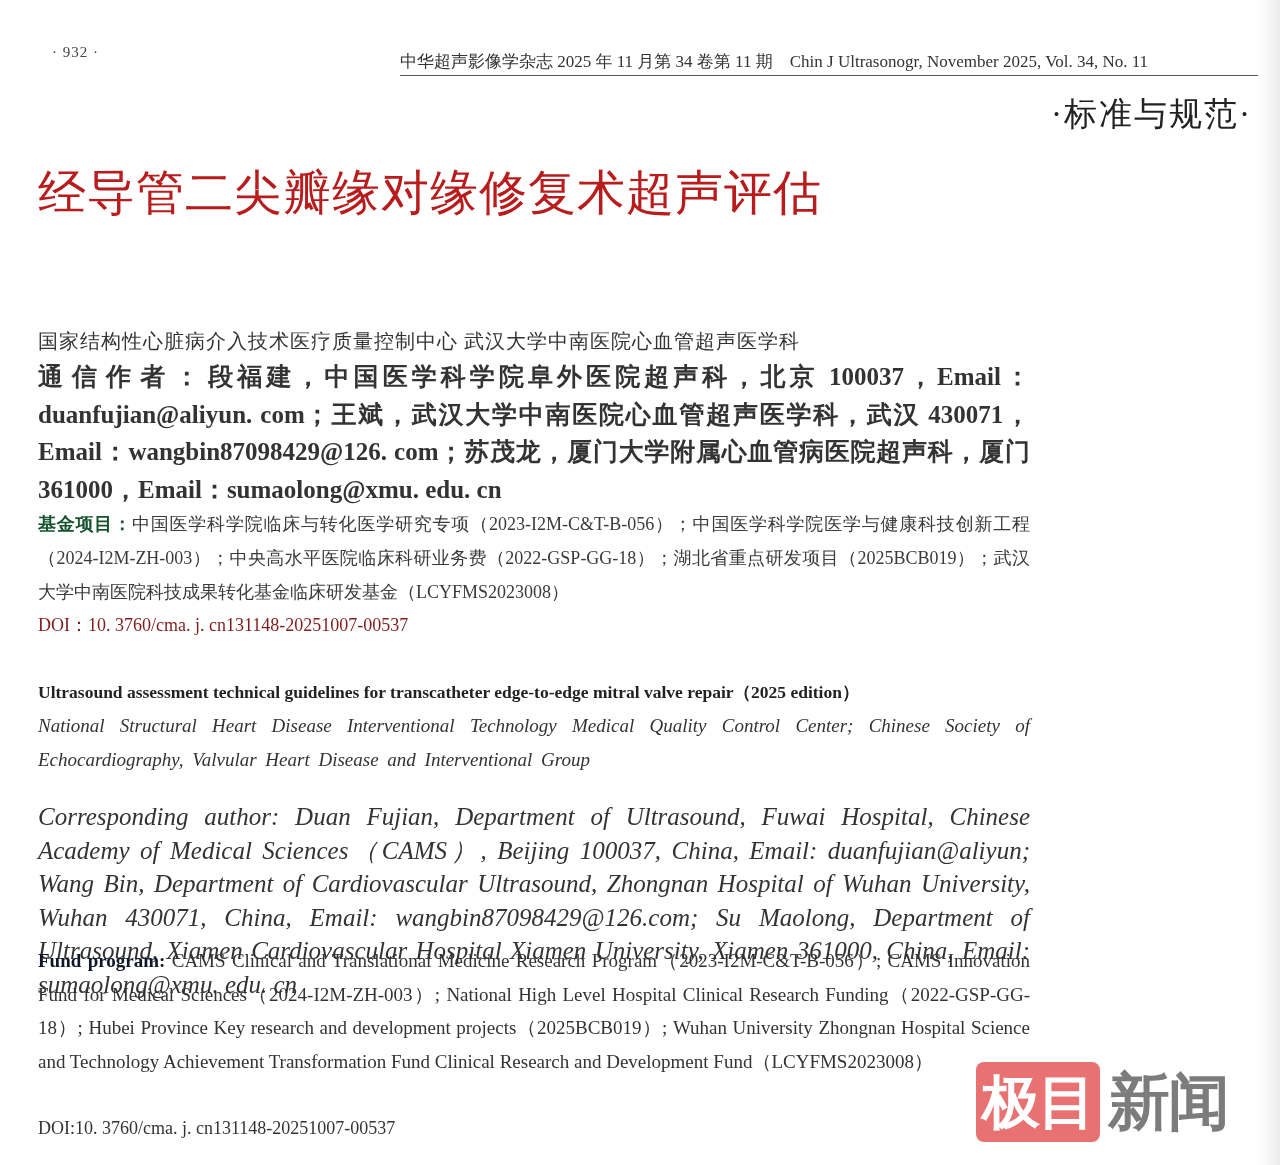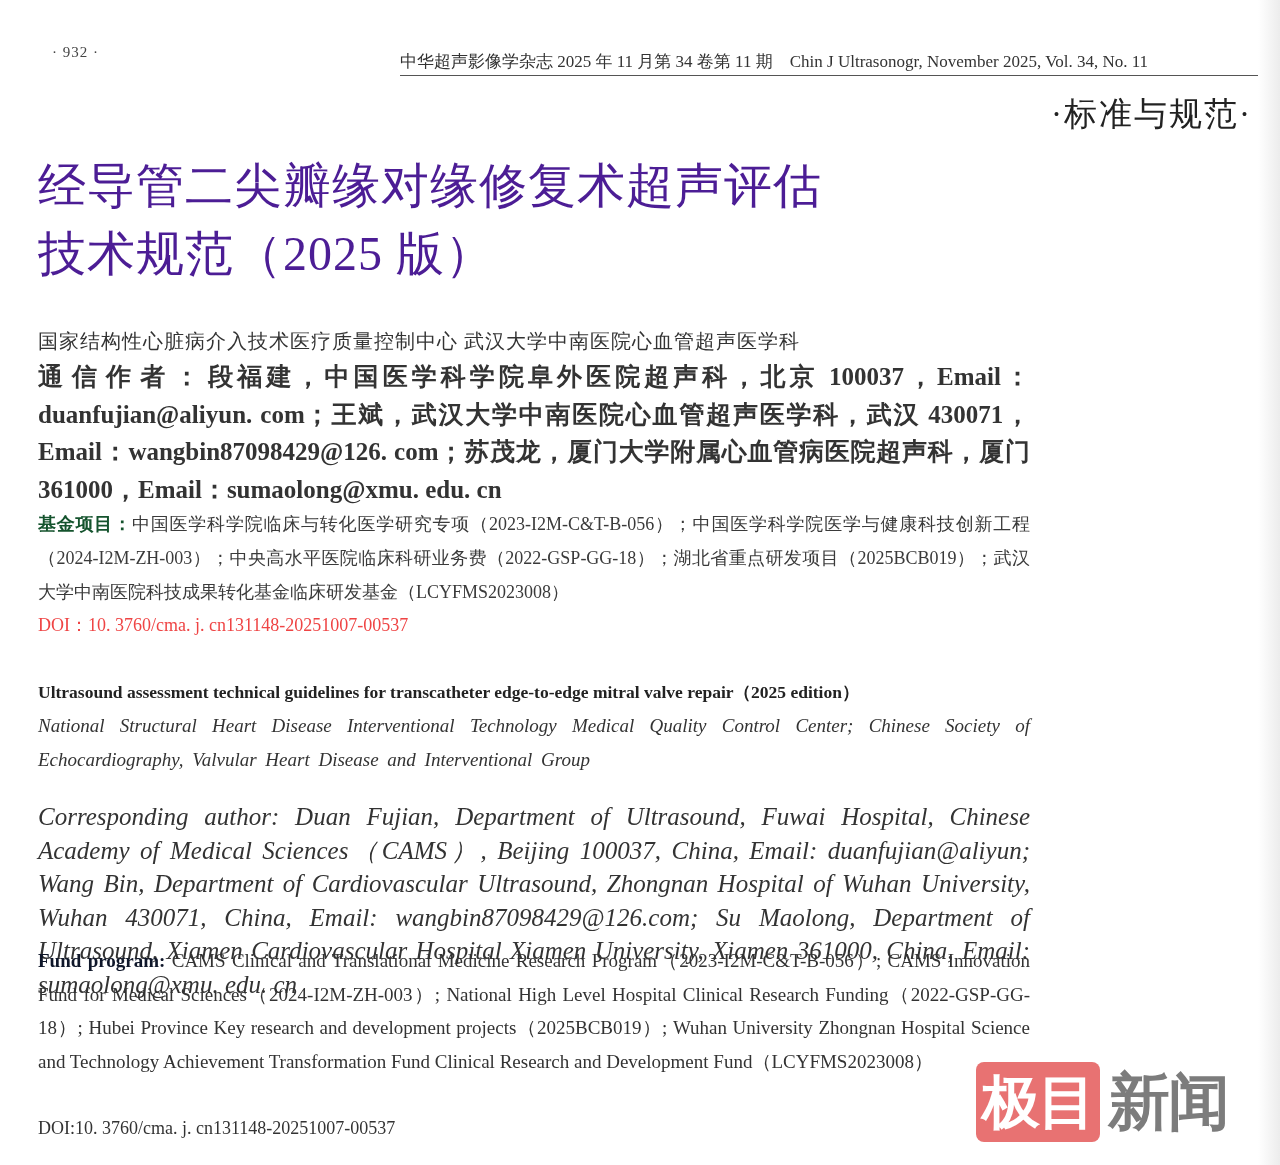--- a/index.html
+++ b/index.html
@@ -20,30 +20,30 @@
     .running-head {
       position: absolute; left: 400px; top: 50px; width: 858px;
       font-size: 17px; color: #333; border-bottom: 1.5px solid #555;
       padding-bottom: 2px; white-space: nowrap; text-align: left;
     }
     .section-tag {
       position: absolute; right: 28px; top: 92px; font-size: 33px; color: #222;
       letter-spacing: 2px;
     }
     .title {
-      position: absolute; left: 38px; top: 152px; font-size: 48px; line-height: 68px;
-      color: #4c1d95; font-weight: normal; margin: 0; letter-spacing: 1px;
+      position: absolute; left: 38px; top: 159px; font-size: 48px; line-height: 68px;
+      color: #b91c1c; font-weight: normal; margin: 0; letter-spacing: 1px;
     }
     .block { position: absolute; left: 38px; width: 992px; }
     .authors-cn { top: 322px; font-size: 20px; line-height: 38px; color: #333; letter-spacing: 1px; }
     .corr-cn { top: 358px; font-size: 25px; line-height: 37.5px; color: #333; text-align: justify; text-align-last: left; font-weight: bold; }
     .corr-cn .lbl { letter-spacing: 5px; }
     .fund-cn { top: 507px; font-size: 18px; line-height: 34px; color: #3a3a3a; text-align: justify; }
     .fund-cn .lbl { font-weight: bold; color: #14532d; }
-    .doi-cn { top: 610px; font-size: 18px; line-height: 30px; color: #ef4444; }
+    .doi-cn { top: 610px; font-size: 18px; line-height: 30px; color: #7f1d1d; }
     .en-title { top: 678px; font-size: 17.5px; line-height: 28px; font-weight: bold; color: #222; }
     .en-org { top: 709px; font-size: 19px; line-height: 33.5px; font-style: italic; color: #333; text-align: justify; text-align-last: left; word-spacing: 4px; }
     .en-corr { top: 800px; font-size: 25px; line-height: 33.6px; font-style: italic; color: #333; text-align: justify; text-align-last: left; }
     .en-corr .lbl { font-style: italic; }
     .en-fund { top: 944px; font-size: 19px; line-height: 33.6px; color: #333; text-align: justify; text-align-last: left; }
     .en-fund .lbl { font-weight: bold; color: #0f172a; }
     .en-doi { top: 1113px; font-size: 18px; line-height: 30px; color: #333; }
     .watermark {
       position: absolute; left: 976px; top: 1062px; display: flex; align-items: center; gap: 8px;
     }
@@ -61,21 +61,20 @@
 <body>
 
 <div class="edge-shade"></div>
 
 <div class="page-num">· 932 ·</div>
 <div class="running-head">中华超声影像学杂志 2025 年 11 月第 34 卷第 11 期　Chin J Ultrasonogr, November 2025, Vol. 34, No. 11</div>
 <div class="section-tag">·标准与规范·</div>
 
 <h1 class="title">
   <span>经导管二尖瓣缘对缘修复术超声评估</span><br>
-  <span>技术规范（2025 版）</span>
 </h1>
 
 <div class="block authors-cn">国家结构性心脏病介入技术医疗质量控制中心 武汉大学中南医院心血管超声医学科</div>
 
 <div class="block corr-cn">
   <span class="lbl">通信作者：</span><span>段福建，中国医学科学院阜外医院超声科，北京 100037，Email：duanfujian@aliyun. com；王斌，武汉大学中南医院心血管超声医学科，武汉 430071，Email：wangbin87098429@126. com；苏茂龙，厦门大学附属心血管病医院超声科，厦门 361000，Email：sumaolong@xmu. edu. cn</span>
 </div>
 
 <div class="block fund-cn">
   <span class="lbl">基金项目：</span><span>中国医学科学院临床与转化医学研究专项（2023-I2M-C&amp;T-B-056）；中国医学科学院医学与健康科技创新工程（2024-I2M-ZH-003）；中央高水平医院临床科研业务费（2022-GSP-GG-18）；湖北省重点研发项目（2025BCB019）；武汉大学中南医院科技成果转化基金临床研发基金（LCYFMS2023008）</span>

